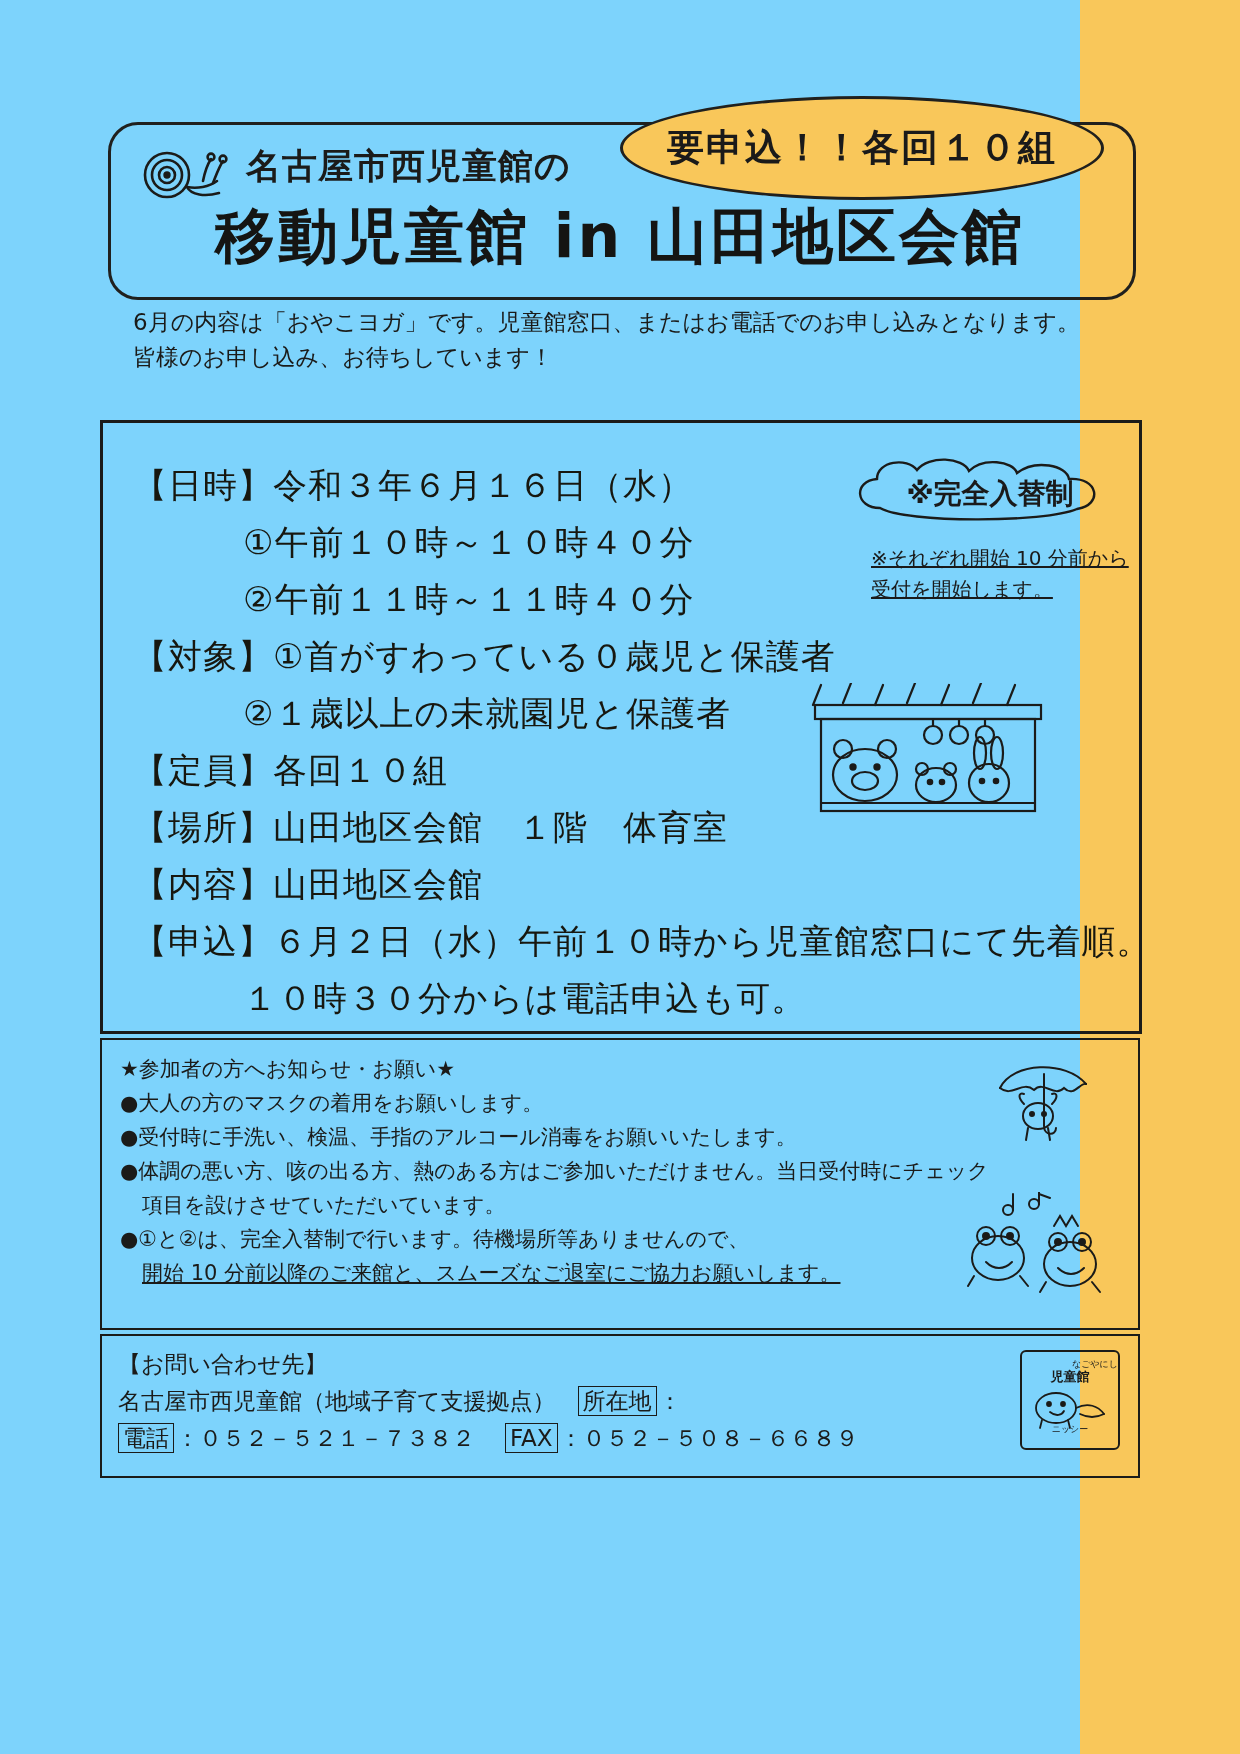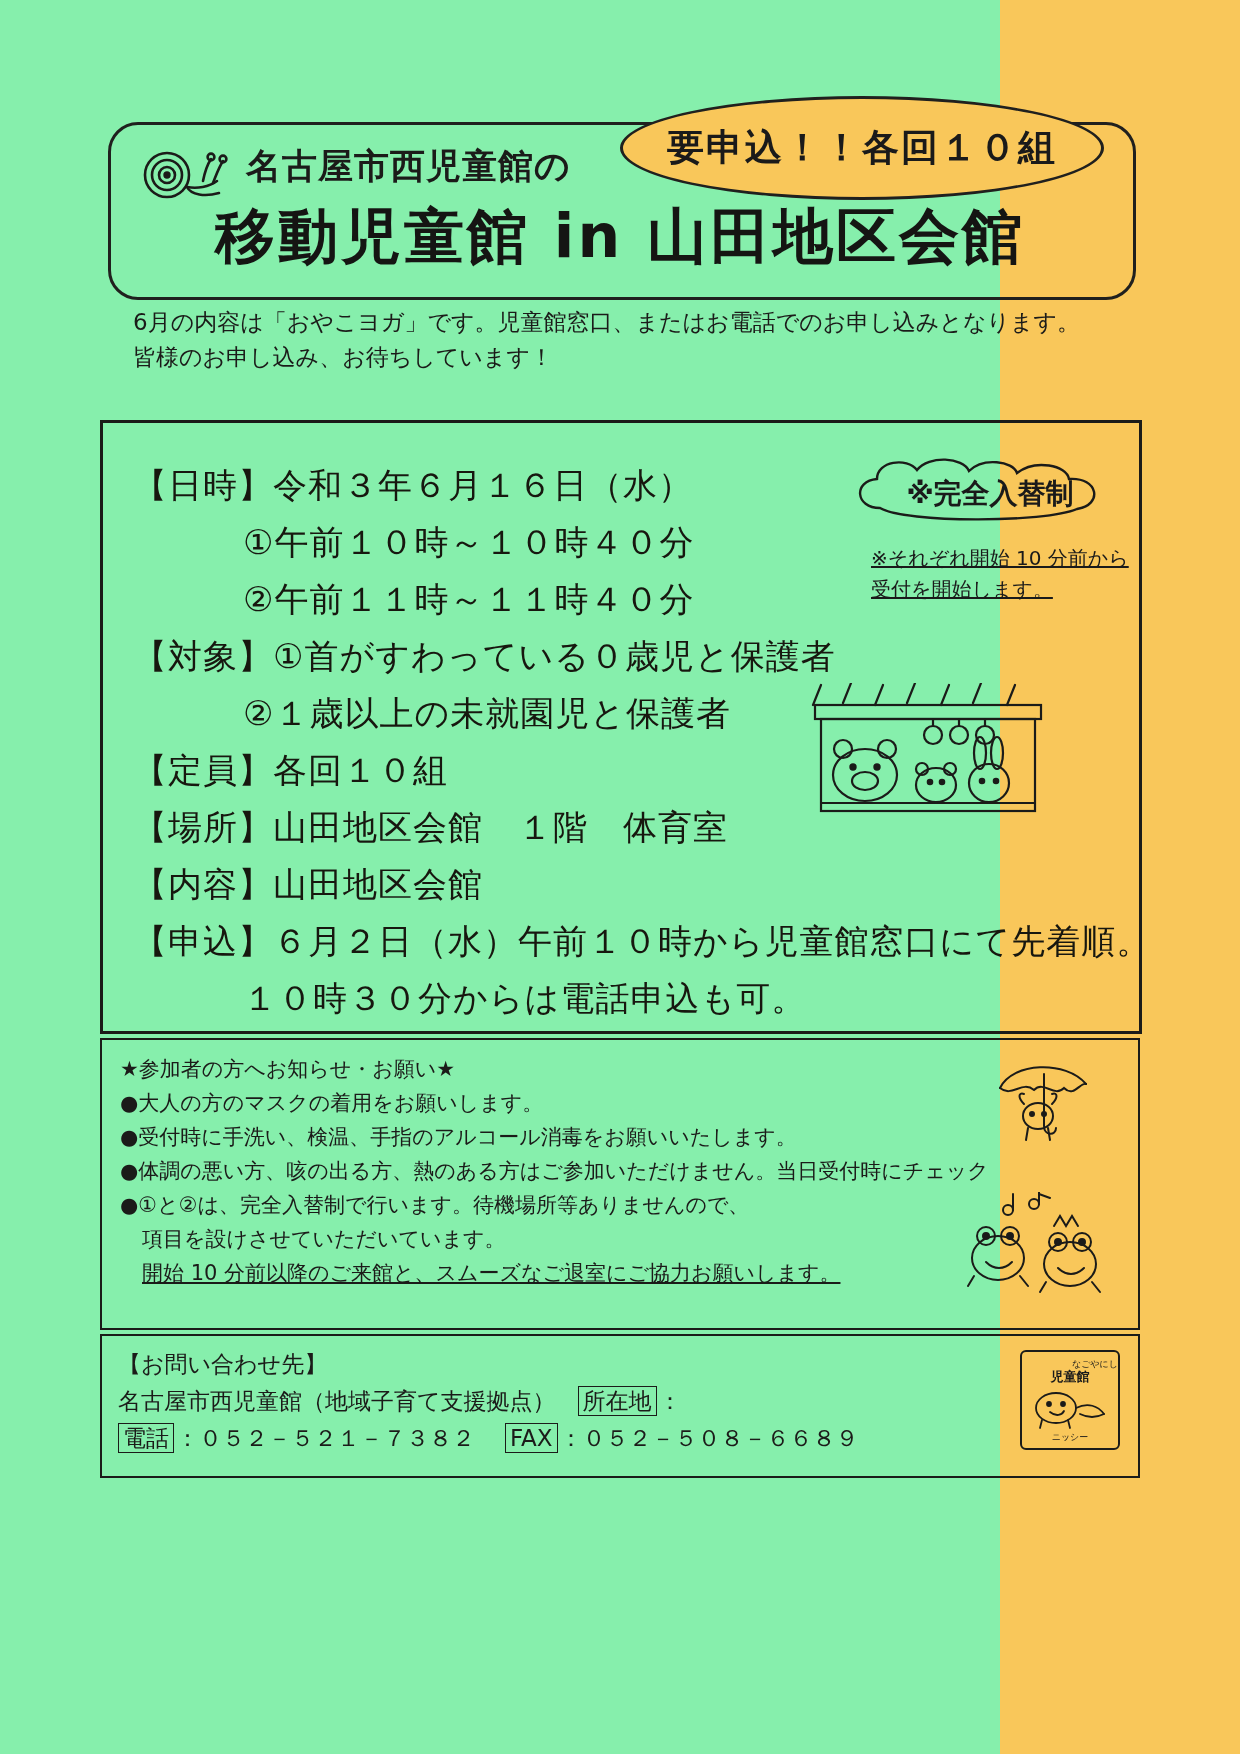--- a/index.html
+++ b/index.html
@@ -11,23 +11,23 @@
     height: 1754px;
     background: #f9c75a;
     font-family: "DejaVu Sans", sans-serif;
     color: #1a1a1a;
     position: relative;
     overflow: hidden;
   }
   .page {
     position: absolute;
     left: 0; top: 0;
-    width: 1000px;
+    width: 1080px;
     height: 1754px;
-    background: #86efac;
+    background: #7dd3fc;
   }
 
   
   .header-box {
     position: absolute;
     left: 108px;
     top: 122px;
     width: 1022px;
     height: 172px;
     border: 3px solid #20201e;
@@ -238,21 +238,21 @@
   .mascot-label2 {
     position: absolute;
     left: 0; top: 16px;
     width: 96px;
     text-align: center;
     font-size: 13px;
     font-weight: bold;
   }
   .mascot-label3 {
     position: absolute;
-    left: 0; bottom: 4px;
+    left: 0; bottom: 12px;
     width: 96px;
     text-align: center;
     font-size: 9px;
   }
   svg { display: block; }
 </style>
 </head>
 <body>
 
 <div class="page">
@@ -355,22 +355,22 @@
       </svg>
     </div>
   </div>
 
   <div class="notice-box">
     <div class="notice-list">
       <div class="l">★参加者の方へお知らせ・お願い★</div>
       <div class="l">●大人の方のマスクの着用をお願いします。</div>
       <div class="l">●受付時に手洗い、検温、手指のアルコール消毒をお願いいたします。</div>
       <div class="l">●体調の悪い方、咳の出る方、熱のある方はご参加いただけません。当日受付時にチェック</div>
+      <div class="l sub">項目を設けさせていただいています。</div>
       <div class="l">●①と②は、完全入替制で行います。待機場所等ありませんので、</div>
-      <div class="l sub">項目を設けさせていただいています。</div>
       <div class="l sub ul">開始 10 分前以降のご来館と、スムーズなご退室にご協力お願いします。</div>
     </div>
 
     <div class="umbrella-illus">
       <svg viewBox="0 0 120 90" width="120" height="90">
         <g fill="none" stroke="#1b1b19" stroke-width="2" stroke-linecap="round">
           <path d="M8 34 C20 8 74 6 94 30"></path>
           <path d="M8 34 C20 44 30 26 42 36 C52 26 62 44 72 34 C82 44 88 28 94 30"></path>
           <path d="M52 20 L52 72 C52 82 64 82 64 74"></path>
           <ellipse cx="46" cy="62" rx="15" ry="13"></ellipse>

